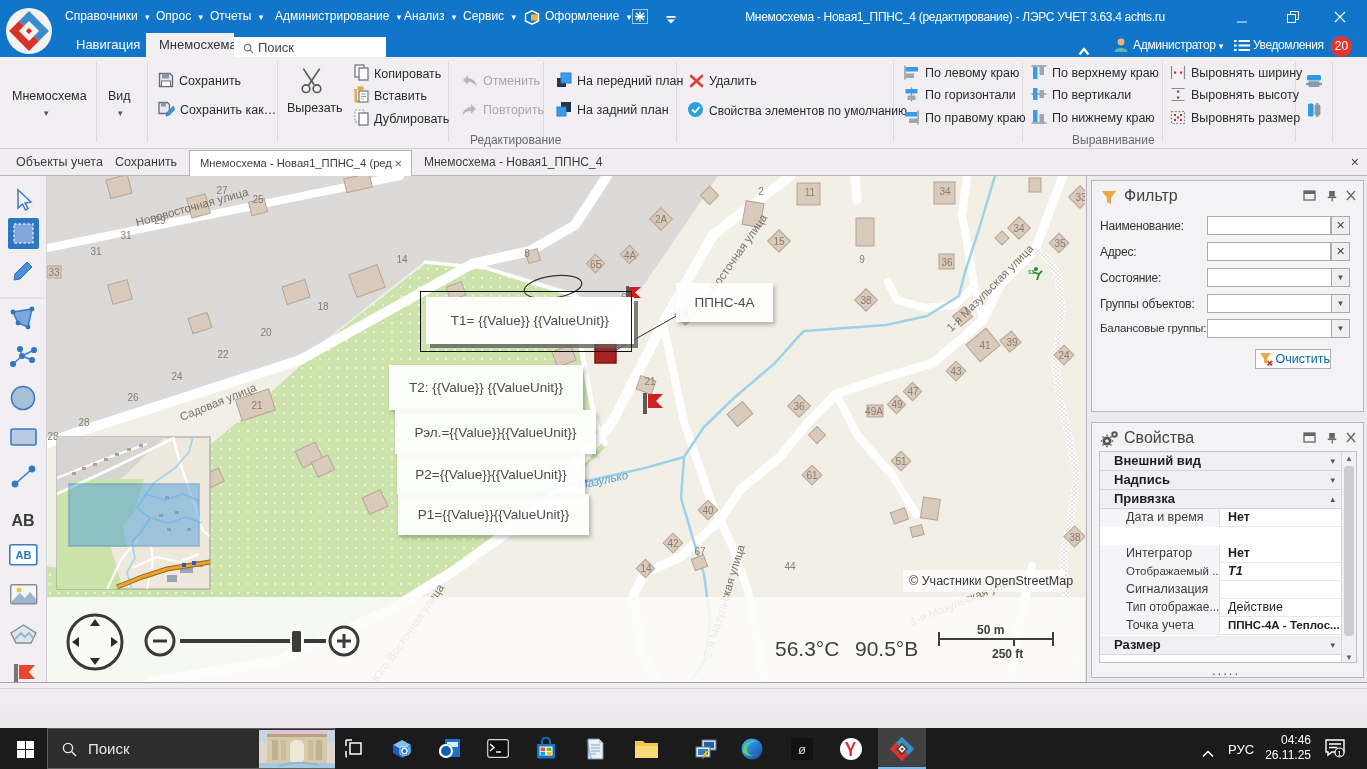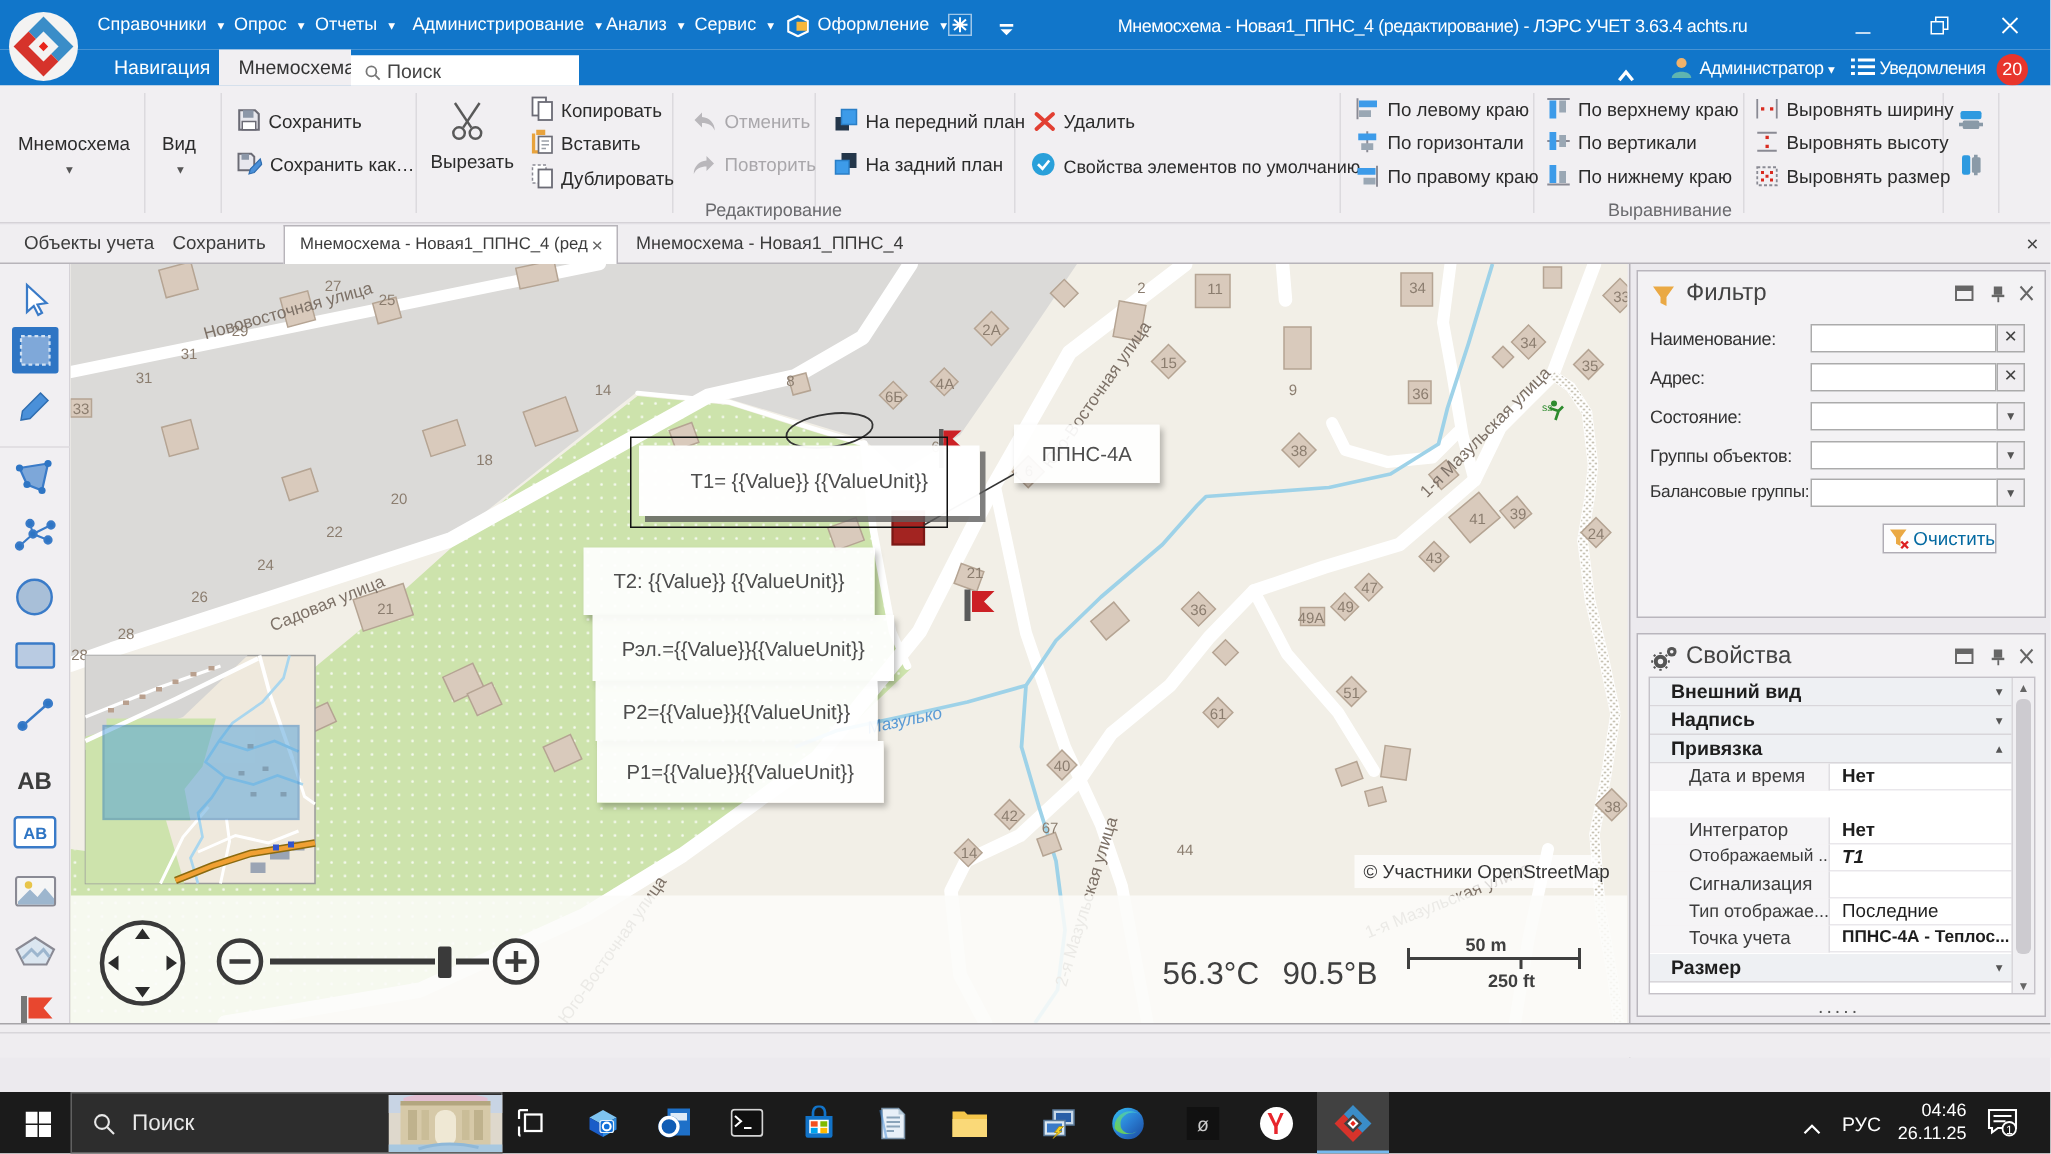--- a/index.html
+++ b/index.html
@@ -548,21 +548,21 @@
       <text x="728" y="480" font-size="21" fill="#3f3f3f" font-family="Liberation Sans">56.3°C</text>
       <text x="808" y="480" font-size="21" fill="#3f3f3f" font-family="Liberation Sans">90.5°В</text>
       <g stroke="#3f3f3f" stroke-width="2">
         <path d="M891 463 H1007 M892 456 V470 M1006 456 V470 M967 463 V470"></path>
       </g>
       <text x="930" y="458" font-size="12" font-weight="bold" fill="#3f3f3f" font-family="Liberation Sans">50 m</text>
       <text x="945" y="482" font-size="12" font-weight="bold" fill="#3f3f3f" font-family="Liberation Sans">250 ft</text>
       <rect x="856" y="394" width="162" height="22" fill="#ffffff" opacity="0.75"></rect>
       <text x="862" y="409" font-size="12.5" fill="#333" font-family="Liberation Sans">© Участники OpenStreetMap</text>
     </svg>
-    <div class="mapbox" style="left:379px;top:121px;width:227px;height:47px;background:rgba(255,255,255,0.97);box-shadow:4px 4px 0 rgba(95,95,95,0.8);">T1= {{Value}} {{ValueUnit}}</div>
+    <div class="mapbox" style="left:379px;top:121px;width:208px;height:47px;background:rgba(255,255,255,0.97);box-shadow:4px 4px 0 rgba(95,95,95,0.8);">T1= {{Value}} {{ValueUnit}}</div>
     <div class="abs" style="left:373px;top:115px;width:212px;height:61px;border:1.5px solid #111;"></div>
     <div class="mapbox" style="left:629px;top:107px;width:97px;height:39px;">ППНС-4А</div>
     <div class="mapbox" style="left:342px;top:189px;width:194px;height:45px;">T2: {{Value}} {{ValueUnit}}</div>
     <div class="mapbox" style="left:348px;top:234px;width:201px;height:44px;">Рэл.={{Value}}{{ValueUnit}}</div>
     <div class="mapbox" style="left:350px;top:278px;width:188px;height:40px;">P2={{Value}}{{ValueUnit}}</div>
     <div class="mapbox" style="left:351px;top:318px;width:191px;height:41px;">P1={{Value}}{{ValueUnit}}</div>
   </div>
   <div id="rightcol">
     <div class="panel" style="top:4px;height:232px;">
       <svg class="abs" style="left:9px;top:9px;" width="16" height="16" viewBox="0 0 16 16">
@@ -641,21 +641,21 @@
         <div class="prow" style="top:111px;">
             <span class="pk" style="font-size:11.5px;">Отображаемый ...</span>
             <span class="pv" style="font-weight:bold;font-style:italic;">T1</span>
           </div>
         <div class="prow" style="top:129px;">
             <span class="pk">Сигнализация</span>
             <span class="pv"></span>
           </div>
         <div class="prow" style="top:147px;">
             <span class="pk" style="font-size:12px;">Тип отображае...</span>
-            <span class="pv">Последние</span>
+            <span class="pv">Действие</span>
           </div>
         <div class="prow" style="top:165px;">
             <span class="pk">Точка учета</span>
             <span class="pv" style="font-weight:bold;font-size:11.5px;">ППНС-4А - Теплос...</span>
           </div>
         <div class="pcat" style="top:184px;">Размер<span class="pcar">▾</span></div>
         <div class="abs" style="right:0;top:0;width:15px;height:212px;background:#f0eff2;border-left:1px solid #d8d6da;">
           <div style="position:absolute;top:2px;left:3px;font-size:8px;color:#666;">▲</div>
           <div style="position:absolute;bottom:2px;left:3px;font-size:8px;color:#666;">▼</div>
           <div style="position:absolute;top:14px;left:2px;width:10px;height:170px;background:#cdcbd0;border-radius:4px;"></div>

